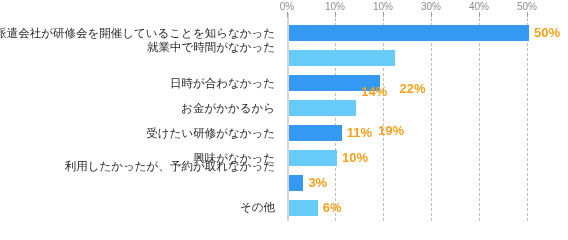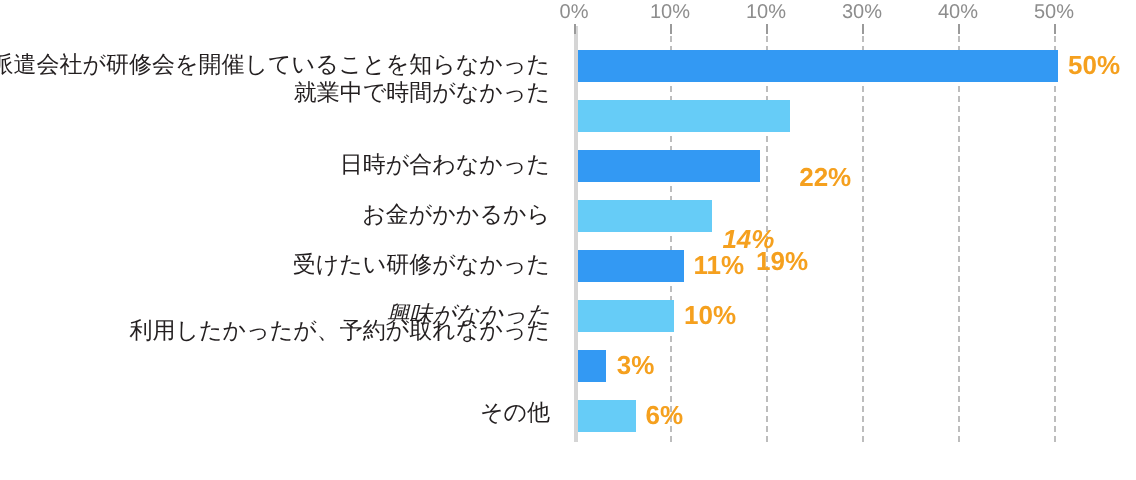--- a/index.html
+++ b/index.html
@@ -104,21 +104,21 @@
 <body>
 
 <div id="chart-root">
 
   <div class="label-col">
       <div class="row-label" style="top: 25px;">派遣会社が研修会を開催していることを知らなかった</div>
       <div class="row-label" style="top: 39px;">就業中で時間がなかった</div>
       <div class="row-label" style="top: 75px;">日時が合わなかった</div>
       <div class="row-label" style="top: 100px;">お金がかかるから</div>
       <div class="row-label" style="top: 125px;">受けたい研修がなかった</div>
-      <div class="row-label" style="top: 150px; font-style: italic;">興味がなかった</div>
+      <div class="row-label" style="top: 150px;">興味がなかった</div>
       <div class="row-label" style="top: 158px;">利用したかったが、予約が取れなかった</div>
       <div class="row-label" style="top: 200px; font-family: Liberation Mono, monospace;">その他</div>
     </div>
 
   <div class="plot">
     <div class="axis-line"></div>
     <div id="gridlines">
         <div class="gridline" style="left: 48px;"></div>
         <div class="gridline" style="left: 96px;"></div>
         <div class="gridline" style="left: 144px;"></div>
@@ -140,21 +140,21 @@
         <div class="tick-label" style="left: 240px;">50%</div>
       </div>
     <div id="bars">
         <div class="bar" style="left: 2px; top: 25px; width: 240px; height: 16px; background: rgb(51, 153, 243);"></div>
         <div class="bar-value" style="left: 247px; top: 25px;">50%</div>
         <div class="bar" style="left: 2px; top: 50px; width: 105.6px; height: 16px; background: rgb(102, 204, 247);"></div>
         <div class="bar-value" style="left: 112.6px; top: 50px; margin-top: 31px;">22%</div>
         <div class="bar" style="left: 2px; top: 75px; width: 91.2px; height: 16px; background: rgb(51, 153, 243);"></div>
         <div class="bar-value" style="left: 91px; top: 75px; margin-top: 48px;">19%</div>
         <div class="bar" style="left: 2px; top: 100px; width: 67.2px; height: 16px; background: rgb(102, 204, 247);"></div>
-        <div class="bar-value" style="left: 74.2px; top: 112px; font-style: italic;">14%</div>
+        <div class="bar-value" style="left: 74.2px; top: 84px;">14%</div>
         <div class="bar" style="left: 2px; top: 125px; width: 52.8px; height: 16px; background: rgb(51, 153, 243);"></div>
         <div class="bar-value" style="left: 59.8px; top: 125px;">11%</div>
         <div class="bar" style="left: 2px; top: 150px; width: 48px; height: 16px; background: rgb(102, 204, 247);"></div>
         <div class="bar-value" style="left: 55px; top: 150px;">10%</div>
         <div class="bar" style="left: 2px; top: 175px; width: 14.4px; height: 16px; background: rgb(51, 153, 243);"></div>
         <div class="bar-value" style="left: 21.4px; top: 175px;">3%</div>
         <div class="bar" style="left: 2px; top: 200px; width: 28.8px; height: 16px; background: rgb(102, 204, 247);"></div>
         <div class="bar-value" style="left: 35.8px; top: 200px;">6%</div>
       </div>
   </div>

